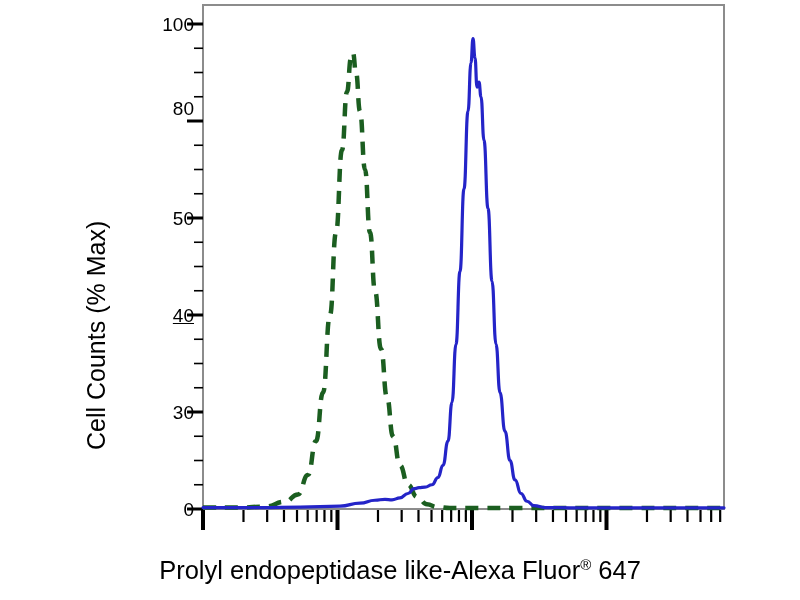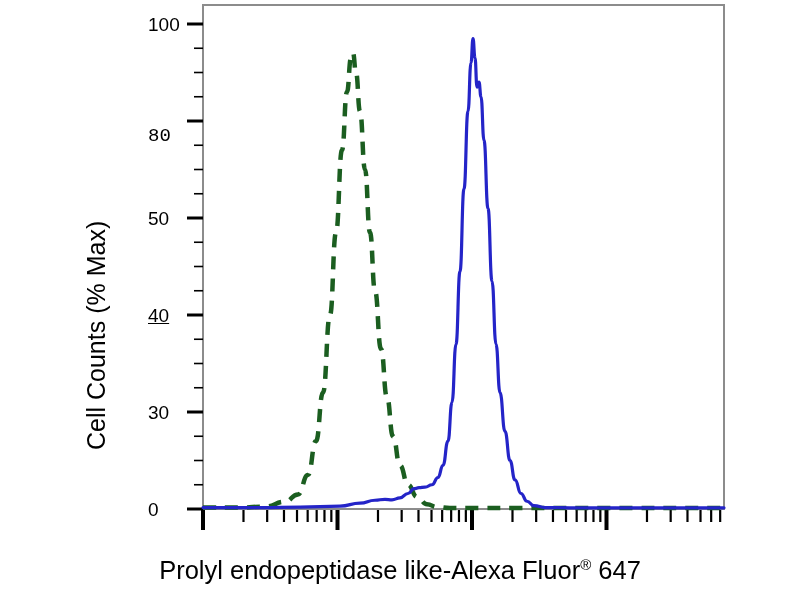--- a/index.html
+++ b/index.html
@@ -47,37 +47,37 @@
   }
   .xlabel sup {
     font-size: 15px;
     vertical-align: super;
     line-height: 0;
   }
   .ytick-label {
     position: absolute;
     font-size: 19px;
     color: #000000;
-    text-align: left;
+    text-align: right;
     width: 46px;
     white-space: nowrap;
   }
   svg { display: block; }
 </style>
 </head>
 <body>
 
 <div id="figure">
 
   <div class="ylabel">Cell Counts (% Max)</div>
 
   <div class="xlabel"><span>Prolyl endopeptidase like-Alexa Fluor</span><sup>®</sup>&nbsp;<span>647</span></div>
 
   <div class="ytick-label" style="left:148px; top:14px;">100</div>
-  <div class="ytick-label" style="left:148px; top:125px;font-family:Liberation Mono, monospace;">80</div>
+  <div class="ytick-label" style="left:148px; top:98px;">80</div>
   <div class="ytick-label" style="left:148px; top:208px;">50</div>
   <div class="ytick-label" style="left:148px; top:305px;text-decoration:underline;">40</div>
   <div class="ytick-label" style="left:148px; top:402px;">30</div>
   <div class="ytick-label" style="left:148px; top:499px;">0</div>
 
   <svg id="plot" width="800" height="600" viewBox="0 0 800 600">
 
     <rect id="frame" x="203" y="5" width="521" height="504" fill="none" stroke="#8c8c8c" stroke-width="2"></rect>
     <g id="y-ticks">
         <line x1="187" x2="203" y1="509" y2="509" stroke="#000" stroke-width="3"></line>

